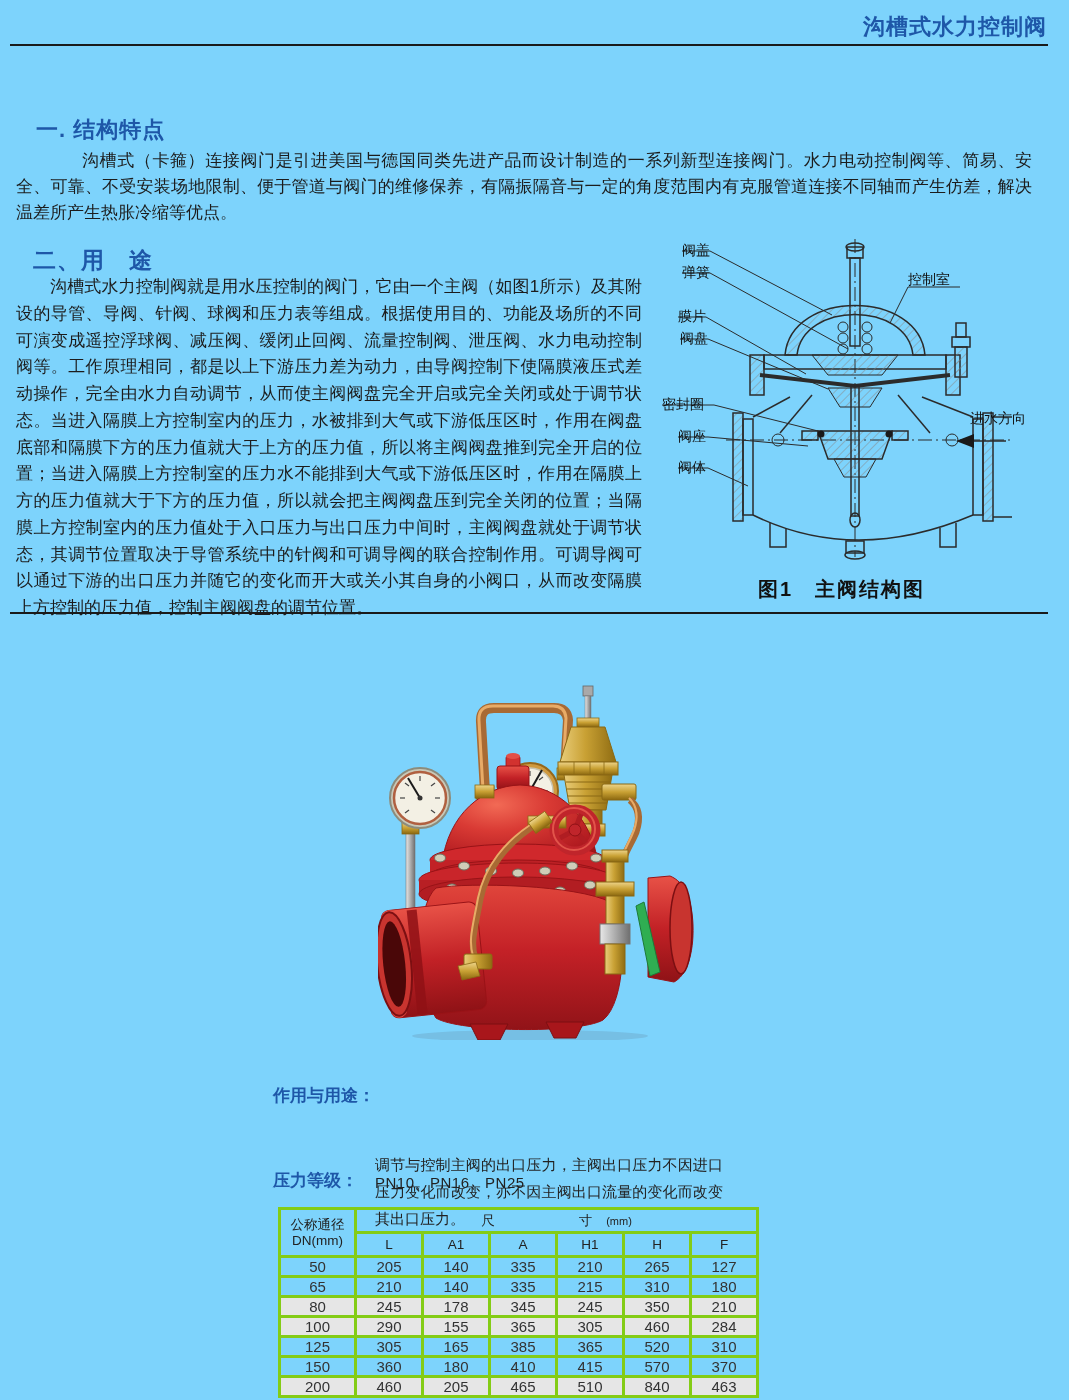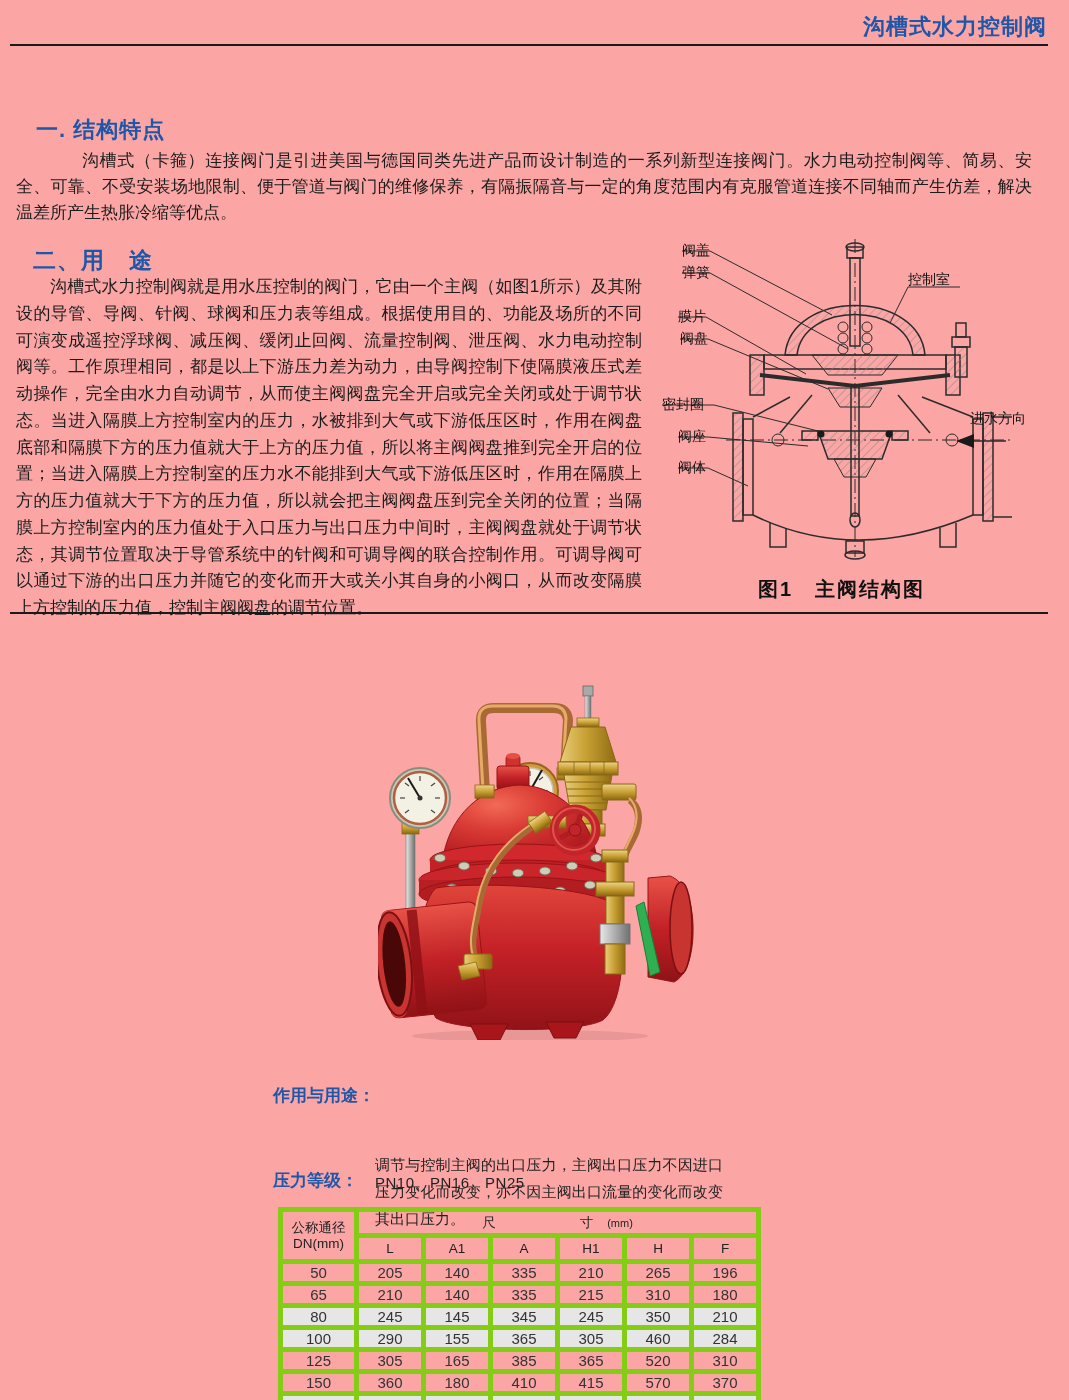--- a/index.html
+++ b/index.html
@@ -1,17 +1,17 @@
 <!DOCTYPE html>
 <html lang="zh"><head>
 <meta charset="utf-8">
 <title>沟槽式水力控制阀</title>
 <style>
   html,body{margin:0;padding:0;background:#ffffff;}
-  .page{position:relative;width:1069px;height:1400px;background:#fca5a5;overflow:hidden;
+  .page{position:relative;width:1069px;height:1400px;background:#7dd3fc;overflow:hidden;
         font-family:"Liberation Sans","DejaVu Sans",sans-serif;color:#1f1f1f;}
   .abs{position:absolute;}
   .header-title{top:12px;right:22px;font-size:22px;font-weight:bold;color:#1e57a8;letter-spacing:1px;}
   .rule{left:10px;width:1038px;height:2px;background:#1a1a1a;}
   .rule-top{top:44px;}
   .rule-mid{top:612px;}
   .sec-heading{font-weight:bold;color:#1e57a8;letter-spacing:1px;}
   .s1-heading{left:36px;top:97px;font-size:22px;}
   .s2-heading{left:33px;top:226px;font-size:23px;}
   .body-par{font-size:17px;text-align:justify;text-justify:inter-ideograph;color:#1c1c1c;}
@@ -21,21 +21,21 @@
   .fig-caption{left:758px;top:576px;width:215px;text-align:left;font-size:20px;font-weight:600;color:#111;letter-spacing:2px;}
   .photo-caption{left:340px;top:1040px;width:300px;text-align:center;font-size:21px;font-weight:bold;color:#1e57a8;letter-spacing:1px;}
   .info-label{font-size:17px;font-weight:bold;color:#1e57a8;white-space:nowrap;}
   .info-text{font-size:15px;line-height:27px;color:#222;text-align:justify;}
   .lbl1{left:273px;top:1084px;}
   .txt1{left:375px;top:1131px;width:348px;margin-top:20px;}
   .lbl2{left:273px;top:1169px;}
   .txt2{left:375px;top:1169px;width:300px;letter-spacing:0.5px;}
   .dim-table{position:absolute;left:278px;top:1207px;width:478px;border-collapse:collapse;
              table-layout:fixed;border:2px solid #1a1a1a;}
-  .dim-table th,.dim-table td{border:5px solid #84cc16;text-align:center;padding:0;}
+  .dim-table th,.dim-table td{border:3px solid #84cc16;text-align:center;padding:0;}
   .dim-table thead th{font-weight:normal;font-size:13.5px;height:21px;color:#222;line-height:1.15;}
   .dim-table thead .col1h div{font-size:13.5px;}
   .dim-table tbody td{font-size:15px;height:15.5px;color:#333;}
   .dim-table tr.shaded{background:#e6e6e6;}
   .size-flex{display:flex;justify-content:center;align-items:baseline;}
   .size-flex .gap{margin-left:84px;}
   .size-flex .unit{font-size:11px;margin-left:14px;}
 </style>
 </head>
 <body>
@@ -358,35 +358,35 @@
         </tr>
     </thead>
     <tbody id="dim-rows">
         <tr>
           <td>50</td>
           <td>205</td>
           <td>140</td>
           <td>335</td>
           <td>210</td>
           <td>265</td>
-          <td>196</td>
+          <td>127</td>
         </tr>
         <tr>
           <td>65</td>
           <td>210</td>
           <td>140</td>
           <td>335</td>
           <td>215</td>
           <td>310</td>
           <td>180</td>
         </tr>
         <tr class="shaded">
           <td>80</td>
           <td>245</td>
-          <td>145</td>
+          <td>178</td>
           <td>345</td>
           <td>245</td>
           <td>350</td>
           <td>210</td>
         </tr>
         <tr class="shaded">
           <td>100</td>
           <td>290</td>
           <td>155</td>
           <td>365</td>

